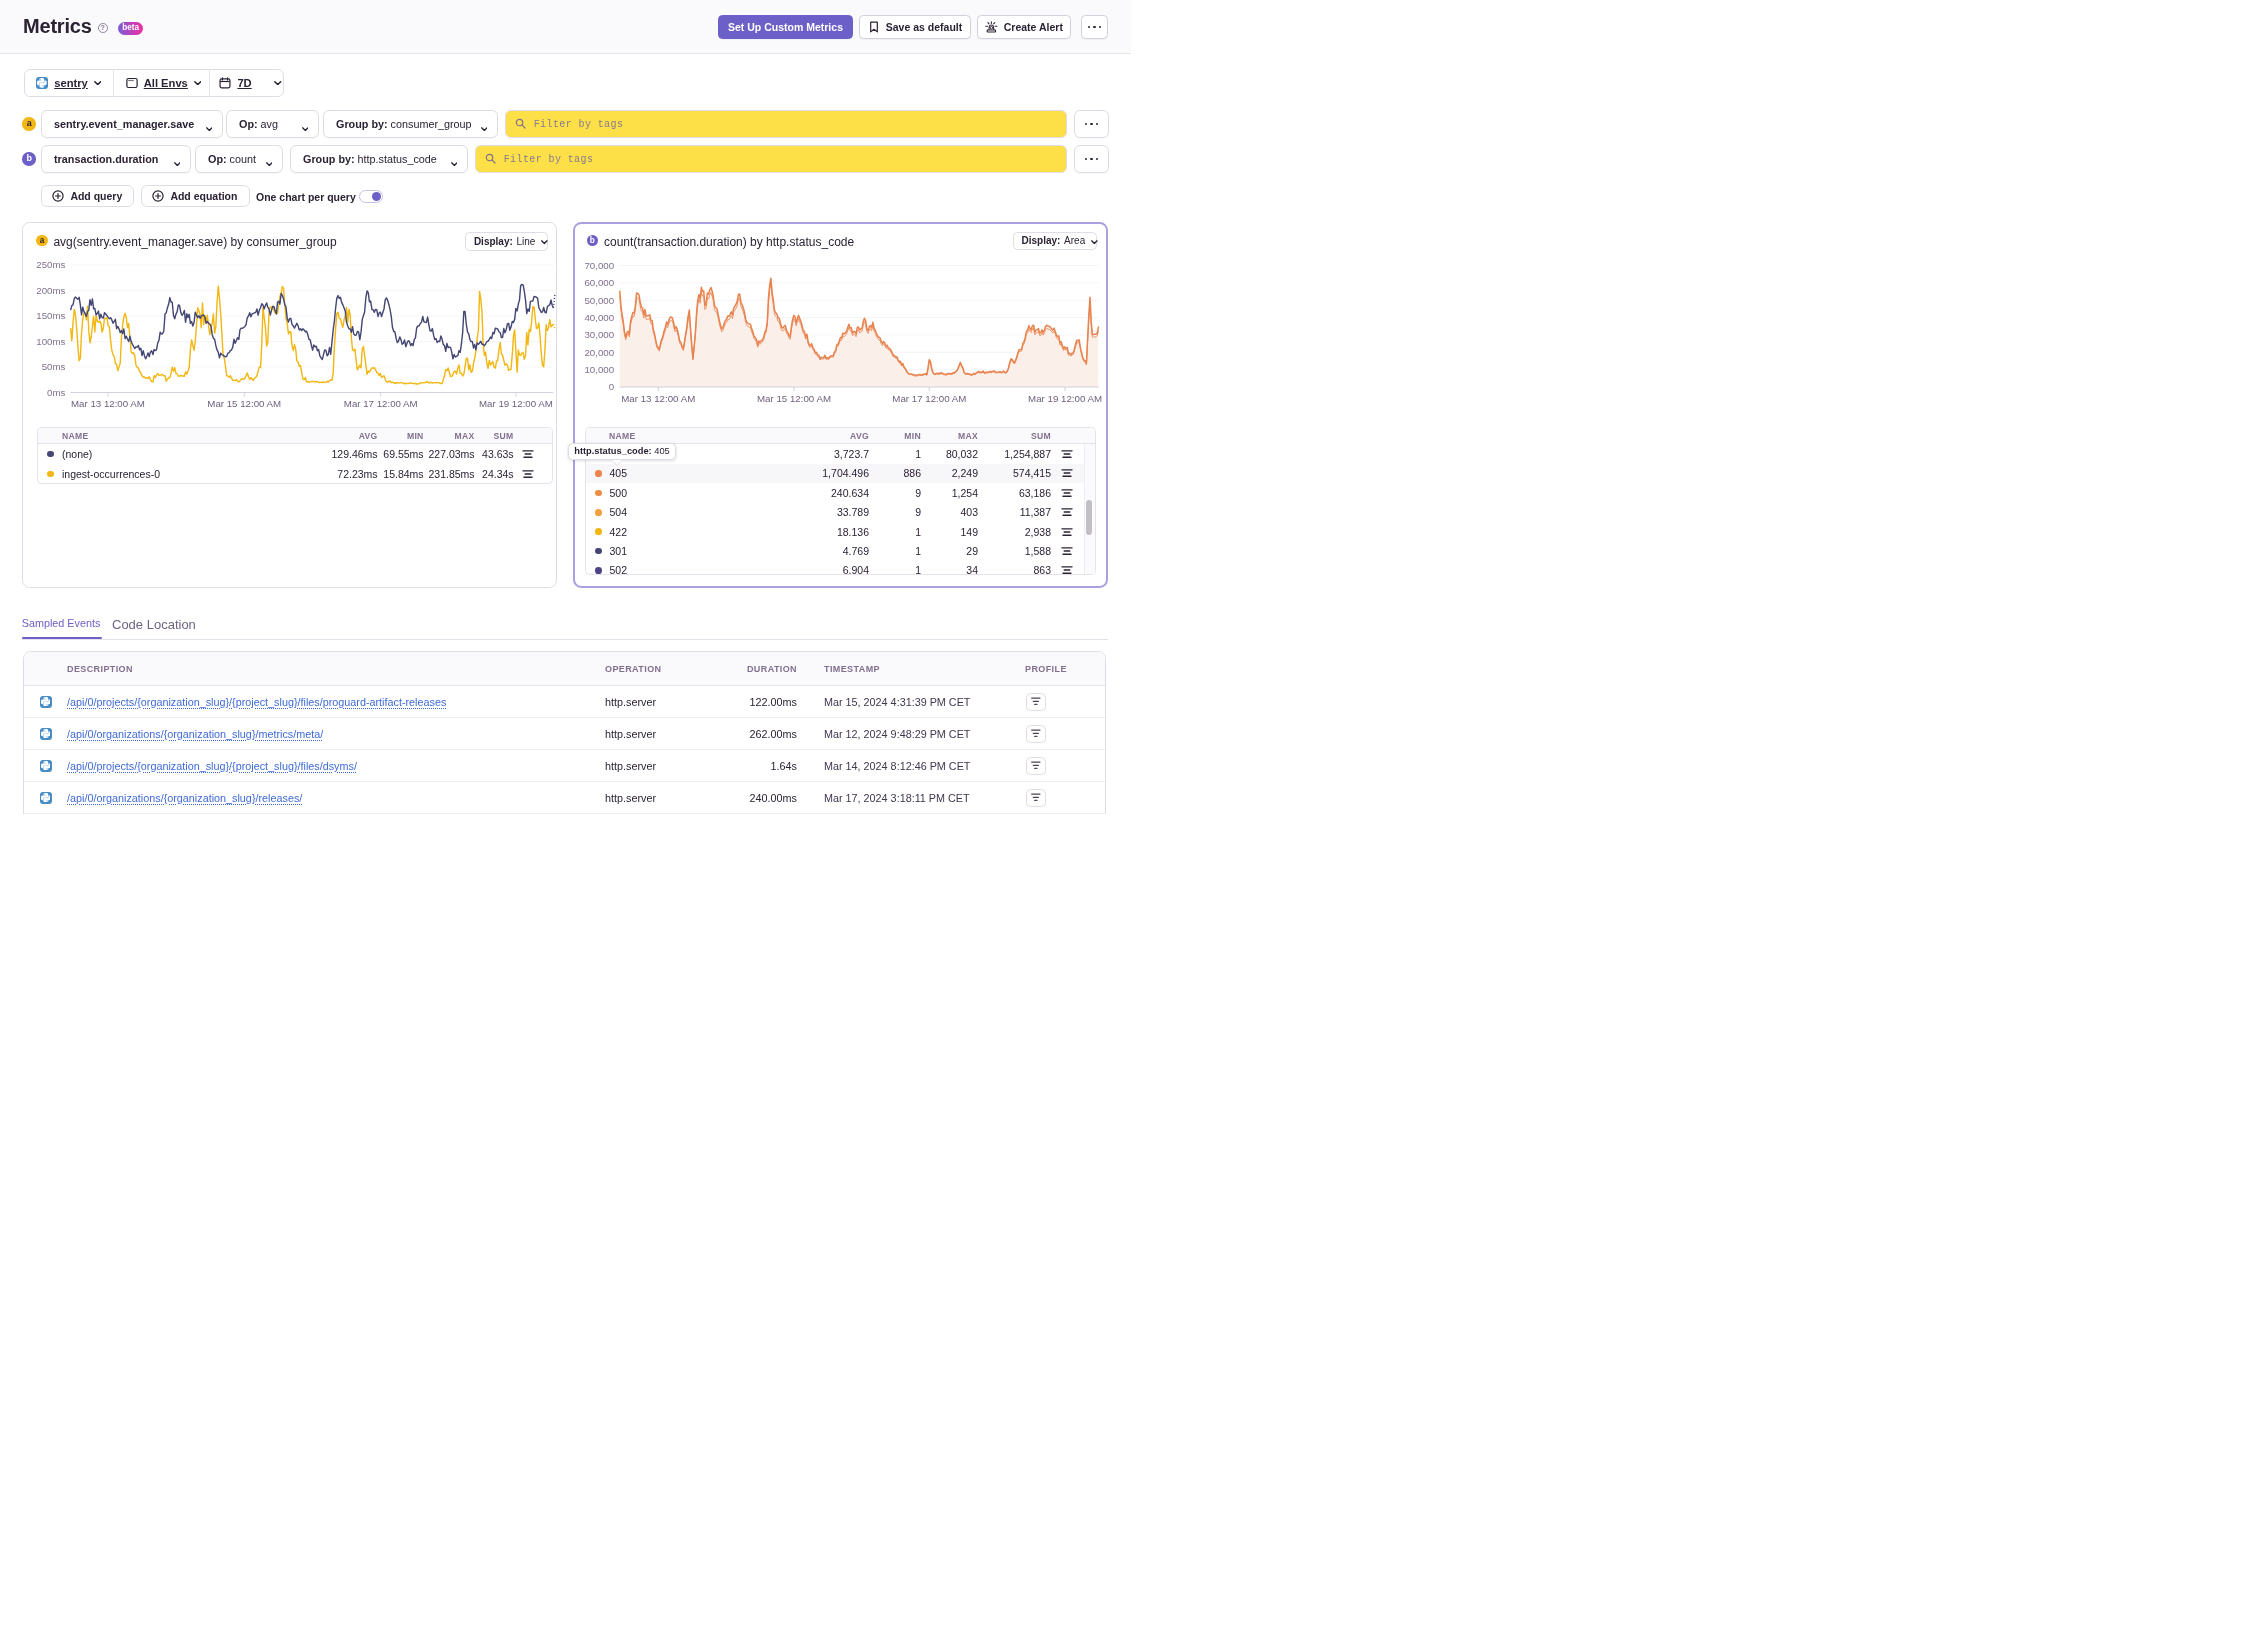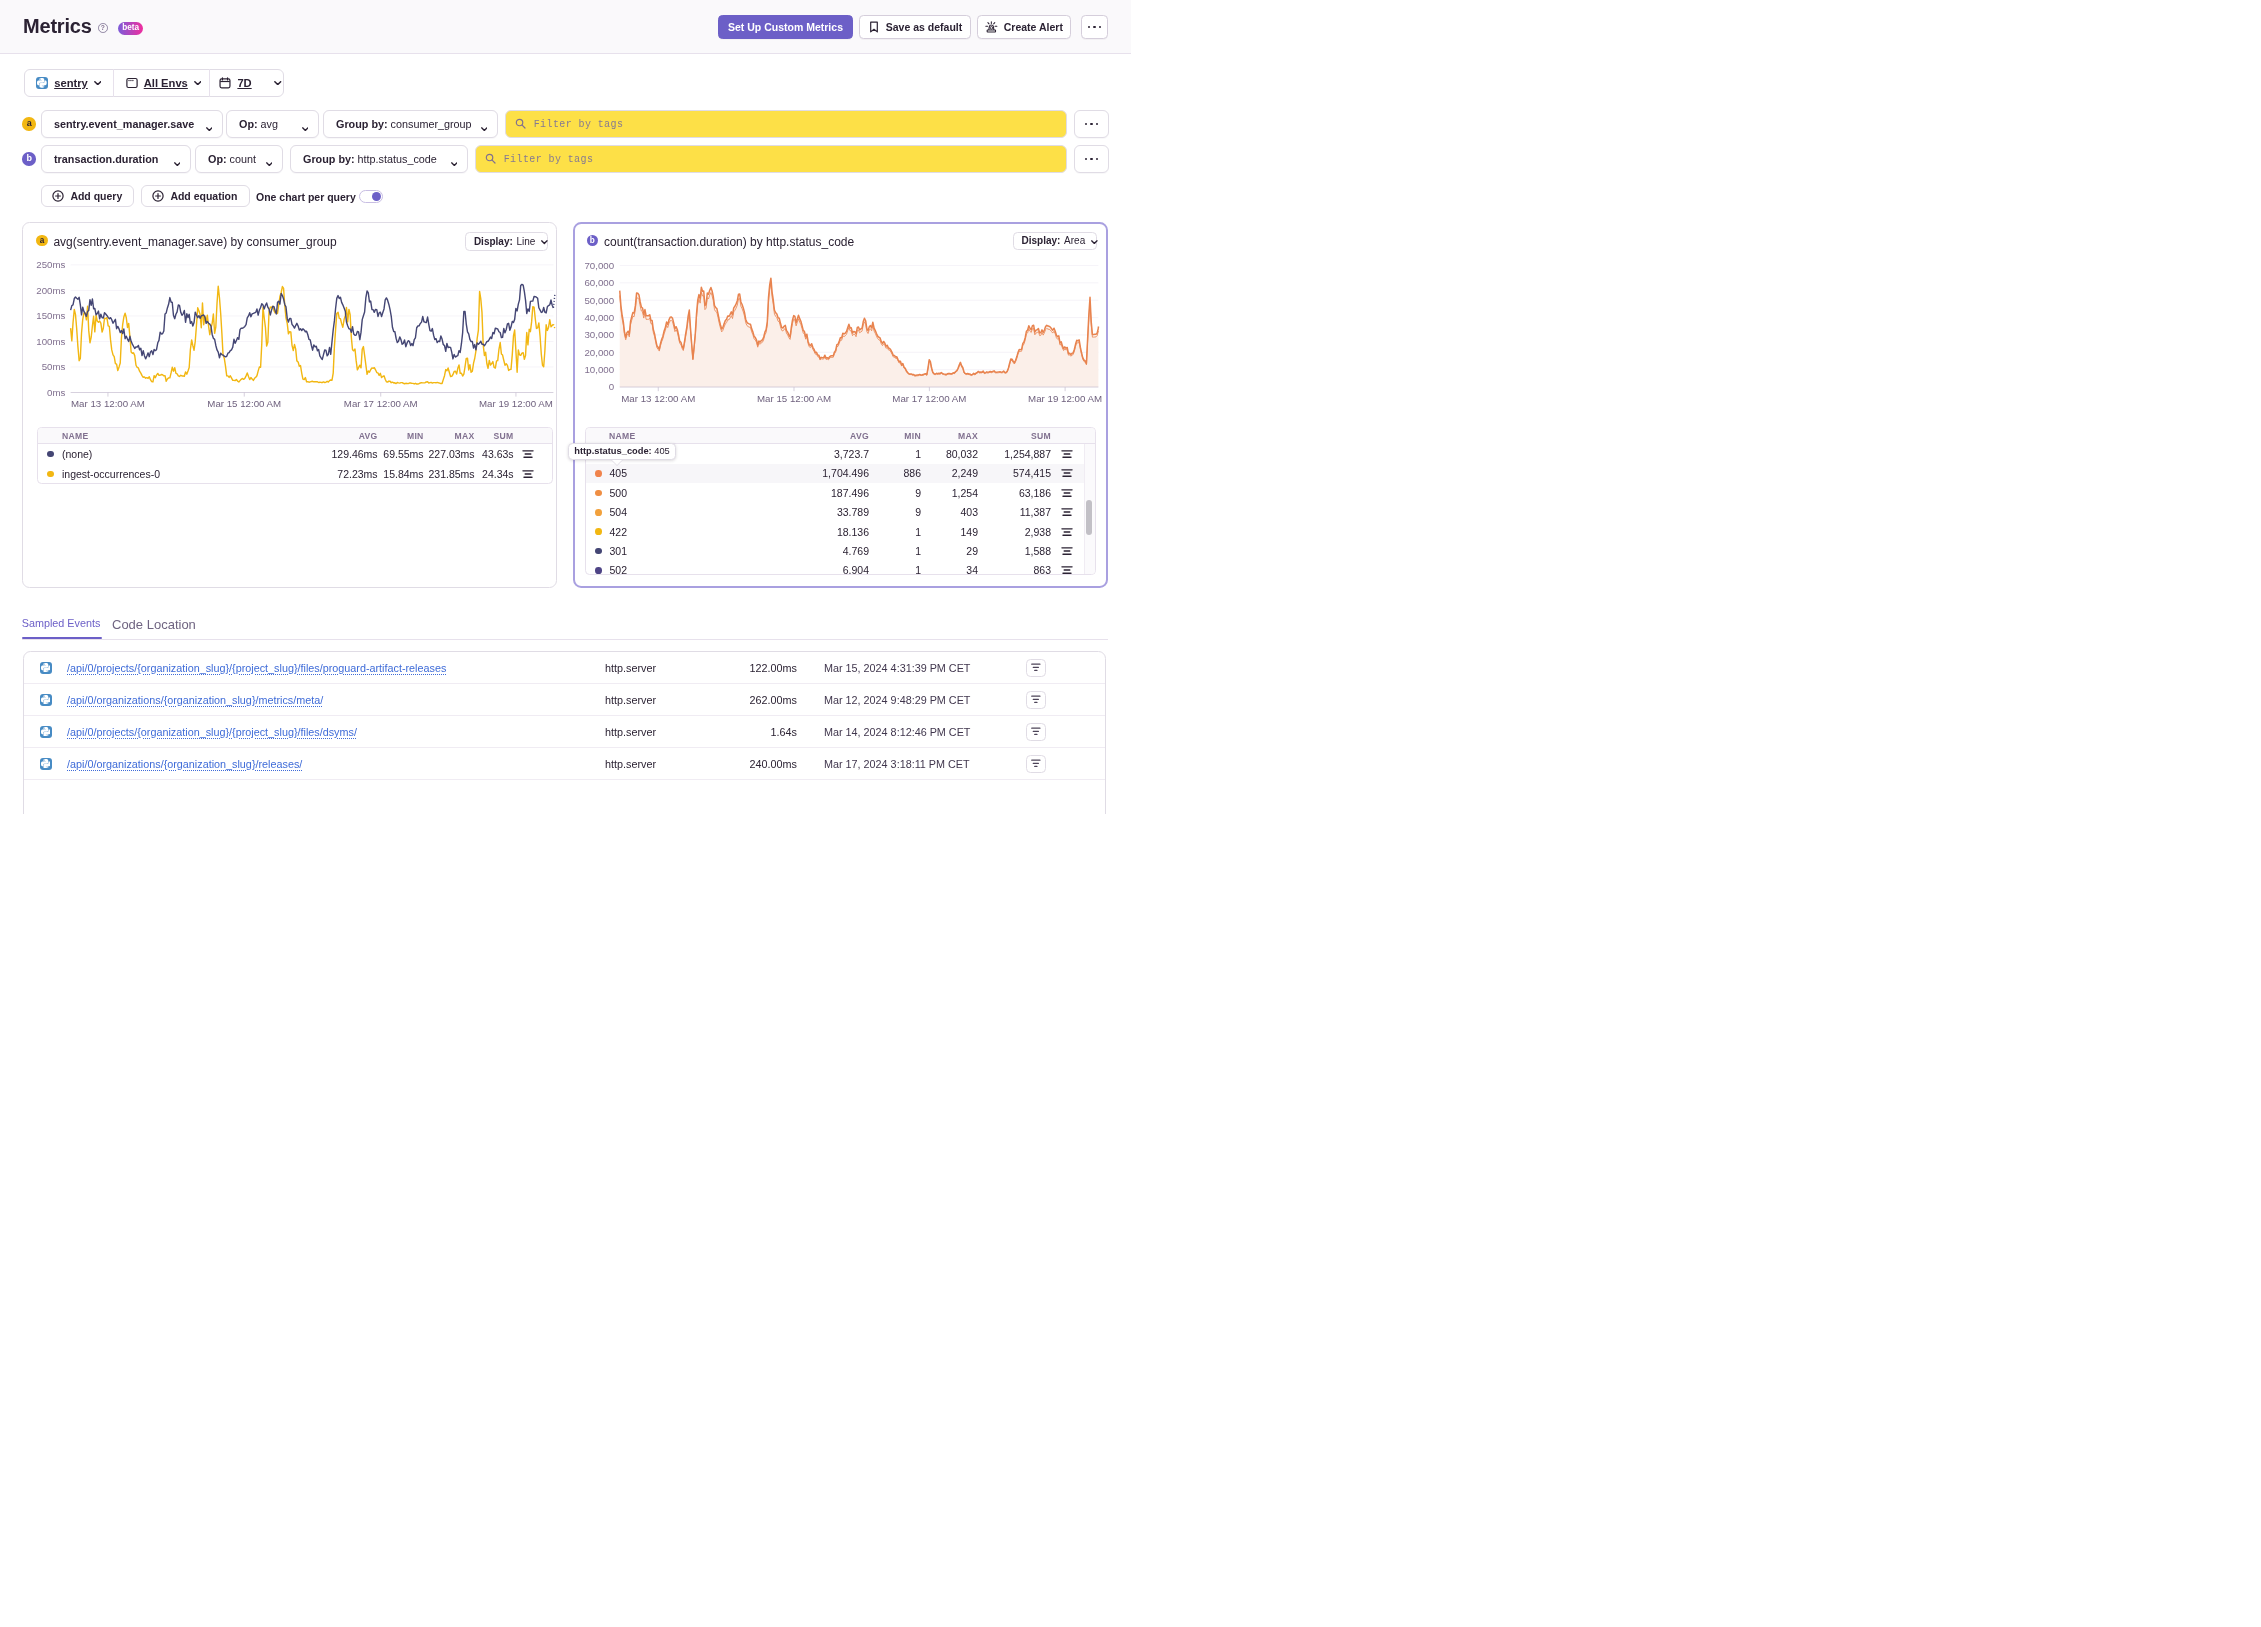--- a/index.html
+++ b/index.html
@@ -347,21 +347,21 @@
    <span class="rowcell num" style="right:44px;">574,415</span>
    <span class="rowcell" style="right:22px;">
             <svg class="seriesicon" width="12" height="9.7" viewBox="0 0 16 13">
               <path d="M1.2 2.2h13.6M4.2 6.5h7.6M2.6 10.8h10.8" stroke="#2B2233" stroke-width="1.8" stroke-linecap="round"></path>
             </svg>
           </span>
  </div>
  <div class="mrow" style="height:19.4px;">
    <span class="dot" style="position:absolute;left:9.3px;background:#EF8E43;"></span>
           <span class="rowcell" style="left:23.5px;">500</span>
-   <span class="rowcell num" style="right:226px;">187.496</span>
+   <span class="rowcell num" style="right:226px;">240.634</span>
    <span class="rowcell num" style="right:174px;">9</span>
    <span class="rowcell num" style="right:117px;">1,254</span>
    <span class="rowcell num" style="right:44px;">63,186</span>
    <span class="rowcell" style="right:22px;">
             <svg class="seriesicon" width="12" height="9.7" viewBox="0 0 16 13">
               <path d="M1.2 2.2h13.6M4.2 6.5h7.6M2.6 10.8h10.8" stroke="#2B2233" stroke-width="1.8" stroke-linecap="round"></path>
             </svg>
           </span>
  </div>
  <div class="mrow" style="height:19.4px;">
@@ -422,20 +422,27 @@
 
 </div>
 
 <div class="tip"><b>http.status_code:</b> 405</div>
 
 <div class="tab1">Sampled Events</div>
 <div class="tab2">Code Location</div>
 <div class="tabline"></div>
 <div class="tabrule"></div>
 <div class="btable">
+ <div class="bthead">
+  <span style="left:43px;">DESCRIPTION</span>
+  <span style="left:581px;">OPERATION</span>
+  <span style="right:308px;">DURATION</span>
+  <span style="left:800px;">TIMESTAMP</span>
+  <span style="left:1001px;">PROFILE</span>
+ </div>
  <div class="brow">
   <span class="pyico">
           <svg width="9.7" height="9.7" viewBox="0 0 24 24" style="position:absolute;left:1.1px;top:1.1px;">
             <path d="M14.25.18l.9.2.73.26.59.3.45.32.34.34.25.34.16.33.1.3.04.26.02.2-.01.13V8.5l-.05.63-.13.55-.21.46-.26.38-.3.31-.33.25-.35.19-.35.14-.33.1-.3.07-.26.04-.21.02H8.77l-.69.05-.59.14-.5.22-.41.27-.33.32-.27.35-.2.36-.15.37-.1.35-.07.32-.04.27-.02.21v3.06H3.17l-.21-.03-.28-.07-.32-.12-.35-.18-.36-.26-.36-.36-.35-.46-.32-.59-.28-.73-.21-.88-.14-1.05-.05-1.23.06-1.22.16-1.04.24-.87.32-.71.36-.57.4-.44.42-.33.42-.24.4-.16.36-.1.32-.05.24-.01h.16l.06.01h8.16v-.83H6.18l-.01-2.75-.02-.37.05-.34.11-.31.17-.28.25-.26.31-.23.38-.2.44-.18.51-.15.58-.12.64-.1.71-.06.77-.04.84-.02 1.27.05zm-6.3 1.98l-.23.33-.08.41.08.41.23.34.33.22.41.09.41-.09.33-.22.23-.34.08-.41-.08-.41-.23-.33-.33-.22-.41-.09-.41.09zm13.09 3.95l.28.06.32.12.35.18.36.27.36.35.35.47.32.59.28.73.21.88.14 1.04.05 1.23-.06 1.23-.16 1.04-.24.86-.32.71-.36.57-.4.45-.42.33-.42.24-.4.16-.36.09-.32.05-.24.02-.16-.01h-8.22v.82h5.84l.01 2.76.02.36-.05.34-.11.31-.17.29-.25.25-.31.24-.38.2-.44.17-.51.15-.58.13-.64.09-.71.07-.77.04-.84.01-1.27-.04-1.07-.14-.9-.2-.73-.25-.59-.3-.45-.33-.34-.34-.25-.34-.16-.33-.1-.3-.04-.25-.02-.2.01-.13v-5.34l.05-.64.13-.54.21-.46.26-.38.3-.32.33-.24.35-.2.35-.14.33-.1.3-.06.26-.04.21-.02.13-.01h5.84l.69-.05.59-.14.5-.21.41-.28.33-.32.27-.35.2-.36.15-.36.1-.35.07-.32.04-.28.02-.21V6.07h2.09l.14.01zm-6.47 14.25l-.23.33-.08.41.08.41.23.33.33.23.41.08.41-.08.33-.23.23-.33.08-.41-.08-.41-.23-.33-.33-.23-.41-.08-.41.08z" fill="#fff"></path>
           </svg>
         </span>
   <span class="rowcell" style="left:43px;"><a>/api/0/projects/{organization_slug}/{project_slug}/files/proguard-artifact-releases</a></span>
   <span class="rowcell" style="left:581px;">http.server</span>
   <span class="rowcell num" style="right:308px;">122.00ms</span>
   <span class="rowcell" style="left:800px;color:#40364D;">Mar 15, 2024 4:31:39 PM CET</span>

